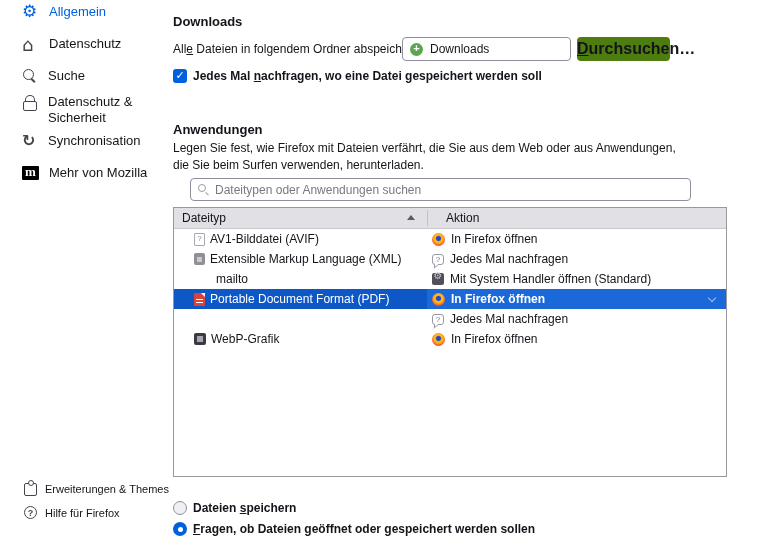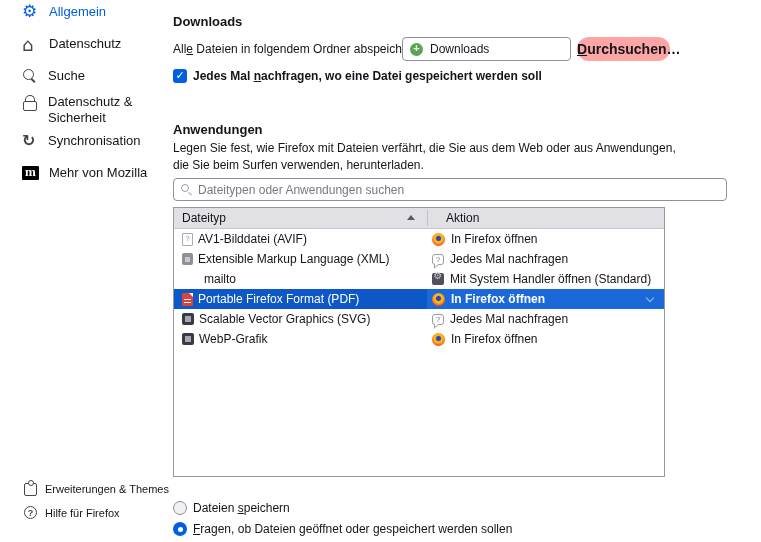--- a/index.html
+++ b/index.html
@@ -55,62 +55,62 @@
   .ic[data-icon="file-pdf-icon"]::after { content:""; position:absolute; left:2px; top:6px; width:7px; height:1.5px; background:#fff; box-shadow:0 3px 0 #fff; }
   .ic[data-icon="file-image-icon"] { width:12px; height:12px; border-radius:2px; background:#3a3a42; }
   .ic[data-icon="file-image-icon"]::before { content:""; position:absolute; left:3px; top:3px; width:6px; height:6px; background:#a7a7af; }
 
   
   #main { position:absolute; left:173px; top:0; width:505px; height:542px; }
   h2.sect { position:absolute; left:0; font-size:13px; font-weight:bold; color:#15141a; }
   .row-label { position:absolute; left:0; top:42px; }
   #folder-box { position:absolute; left:229px; top:37px; width:169px; height:24px; border:1px solid #8f8f9d; border-radius:4px; background:#fff; display:flex; align-items:center; padding-left:7px; }
   #folder-box .val { margin-left:7px; }
-  #browse-btn { position:absolute; left:404px; top:37px; width:93px; height:24px; background:#fca5a5; border:none; border-radius:12px; font-family:inherit; font-size:14px; font-weight:bold; color:#15141a; cursor:pointer; }
+  #browse-btn { position:absolute; left:404px; top:37px; width:93px; height:24px; background:#4d7c0f; border:none; border-radius:4px; font-family:inherit; font-size:16px; font-weight:bold; color:#15141a; cursor:pointer; }
   .check-row { position:absolute; left:0; top:69px; display:flex; align-items:center; cursor:pointer;font-weight:bold; }
   .checkbox { width:14px; height:14px; border-radius:3px; background:#0061e0; position:relative; flex:none; }
   .checkbox::before { content:"✓"; position:absolute; left:0; right:0; top:0; text-align:center; font-family:"DejaVu Sans",sans-serif; font-size:11px; line-height:14px; color:#fff; }
   .check-row .lbl { margin-left:6px; }
 
   .desc { position:absolute; left:0; top:140px; width:505px; line-height:17px; }
-  #search-wrap { position:absolute; left:0; top:178px; width:554px; height:23px; }
+  #search-wrap { position:absolute; left:17px; top:178px; width:501px; height:23px; }
   #search-wrap input { width:100%; height:100%; border:1px solid #8f8f9d; border-radius:4px; font-family:inherit; font-size:12px; padding:0 6px 0 24px; color:#15141a; }
   #search-wrap input::placeholder { color:#787884; opacity:1; }
   #search-wrap .mag { position:absolute; left:8px; top:6px; width:11px; height:11px; pointer-events:none; }
   #search-wrap .mag::before { content:""; position:absolute; left:0; top:0; width:6px; height:6px; border:1.3px solid #9a9aa4; border-radius:50%; }
   #search-wrap .mag::after { content:""; position:absolute; left:7.5px; top:7.5px; width:3.5px; height:1.4px; background:#9a9aa4; transform:rotate(45deg); transform-origin:0 0; }
 
   
-  #table { position:absolute; left:0; top:207px; width:492px; height:270px; border:1px solid #98989f; background:#fff;text-decoration:underline; }
+  #table { position:absolute; left:0; top:207px; width:554px; height:270px; border:1px solid #98989f; background:#fff;text-decoration:underline; }
   #thead { position:absolute; left:0; top:0; right:0; height:21px; background:#e1e1e5; border-bottom:1px solid #c8c8cf; }
   #thead .th { position:absolute; top:0; bottom:0; display:flex; align-items:center; cursor:pointer; }
   #th-type { left:8px; }
   #th-action { left:272px; }
   #thead .divider { position:absolute; left:253px; top:2px; bottom:2px; width:1px; background:#c0c0c8; }
   .sort-asc { position:absolute; left:233px; top:7px; width:0; height:0; border-left:4px solid transparent; border-right:4px solid transparent; border-bottom:5px solid #5b5b66; }
 
   .trow { position:absolute; left:0; right:0; height:20px; cursor:pointer; }
   .tcell { position:absolute; top:0; bottom:0; display:flex; align-items:center; }
-  .cell-type { left:0; width:253px; padding-left:8px; }
+  .cell-type { left:12px; width:253px; padding-left:8px; }
   .cell-action { left:253px; right:0; padding-left:5px; }
   .tcell .txt { margin-left:6px; white-space:nowrap; }
   .cell-type .txt { margin-left:5px; }
   .trow.selected { background:#0d58c6; color:#fff; }
   .trow.selected .cell-action { background:#1b69d9; }
   .trow.selected .cell-action .txt { font-weight:bold; }
   .chevron-down { position:absolute; right:11px; top:6px; width:6px; height:6px; border-right:1.6px solid #9cc0f5; border-bottom:1.6px solid #9cc0f5; transform:rotate(45deg); }
 
   
   #question { position:absolute; left:0; top:483px; }
   .radio-row { position:absolute; left:0; display:flex; align-items:center; cursor:pointer; }
   .radio { width:14px; height:14px; border-radius:50%; flex:none; position:relative; }
   .radio.off { border:1px solid #8f8f9d; background:#f0f0f4; }
   .radio.on { background:#0061e0; }
   .radio.on::before { content:""; position:absolute; left:4.5px; top:4.5px; width:5px; height:5px; border-radius:50%; background:#fff; }
-  .radio-row .lbl { margin-left:6px; }
+  .radio-row .lbl { margin-left:6px;font-weight:bold; }
   u { text-decoration:underline; }
 </style>
 </head>
 <body>
 
 <div id="screen">
 
   <nav id="sidebar">
     <div class="side-item selected" style="top:4px">
       <span class="ic" data-icon="gear-icon"></span>
@@ -214,34 +214,30 @@
         </div>
         <div class="tcell cell-action">
           <span class="ic" data-icon="system-handler-icon"></span>
           <span class="txt">Mit System Handler öffnen (Standard)</span>
         </div>
       </div>
 
       <div class="trow selected" style="top:81px">
         <div class="tcell cell-type">
           <span class="ic" data-icon="file-pdf-icon"></span>
-          <span class="txt">Portable Firefox Format (PDF)</span>
+          <span class="txt">Portable Document Format (PDF)</span>
         </div>
         <div class="tcell cell-action">
           <span class="ic" data-icon="firefox-icon"></span>
           <span class="txt">In Firefox öffnen</span>
           <span class="chevron-down"></span>
         </div>
       </div>
 
       <div class="trow" style="top:101px">
-        <div class="tcell cell-type">
-          <span class="ic" data-icon="file-image-icon"></span>
-          <span class="txt">Scalable Vector Graphics (SVG)</span>
-        </div>
         <div class="tcell cell-action">
           <span class="ic" data-icon="ask-bubble-icon"></span>
           <span class="txt">Jedes Mal nachfragen</span>
         </div>
       </div>
 
       <div class="trow" style="top:121px">
         <div class="tcell cell-type">
           <span class="ic" data-icon="file-image-icon"></span>
           <span class="txt">WebP-Grafik</span>

